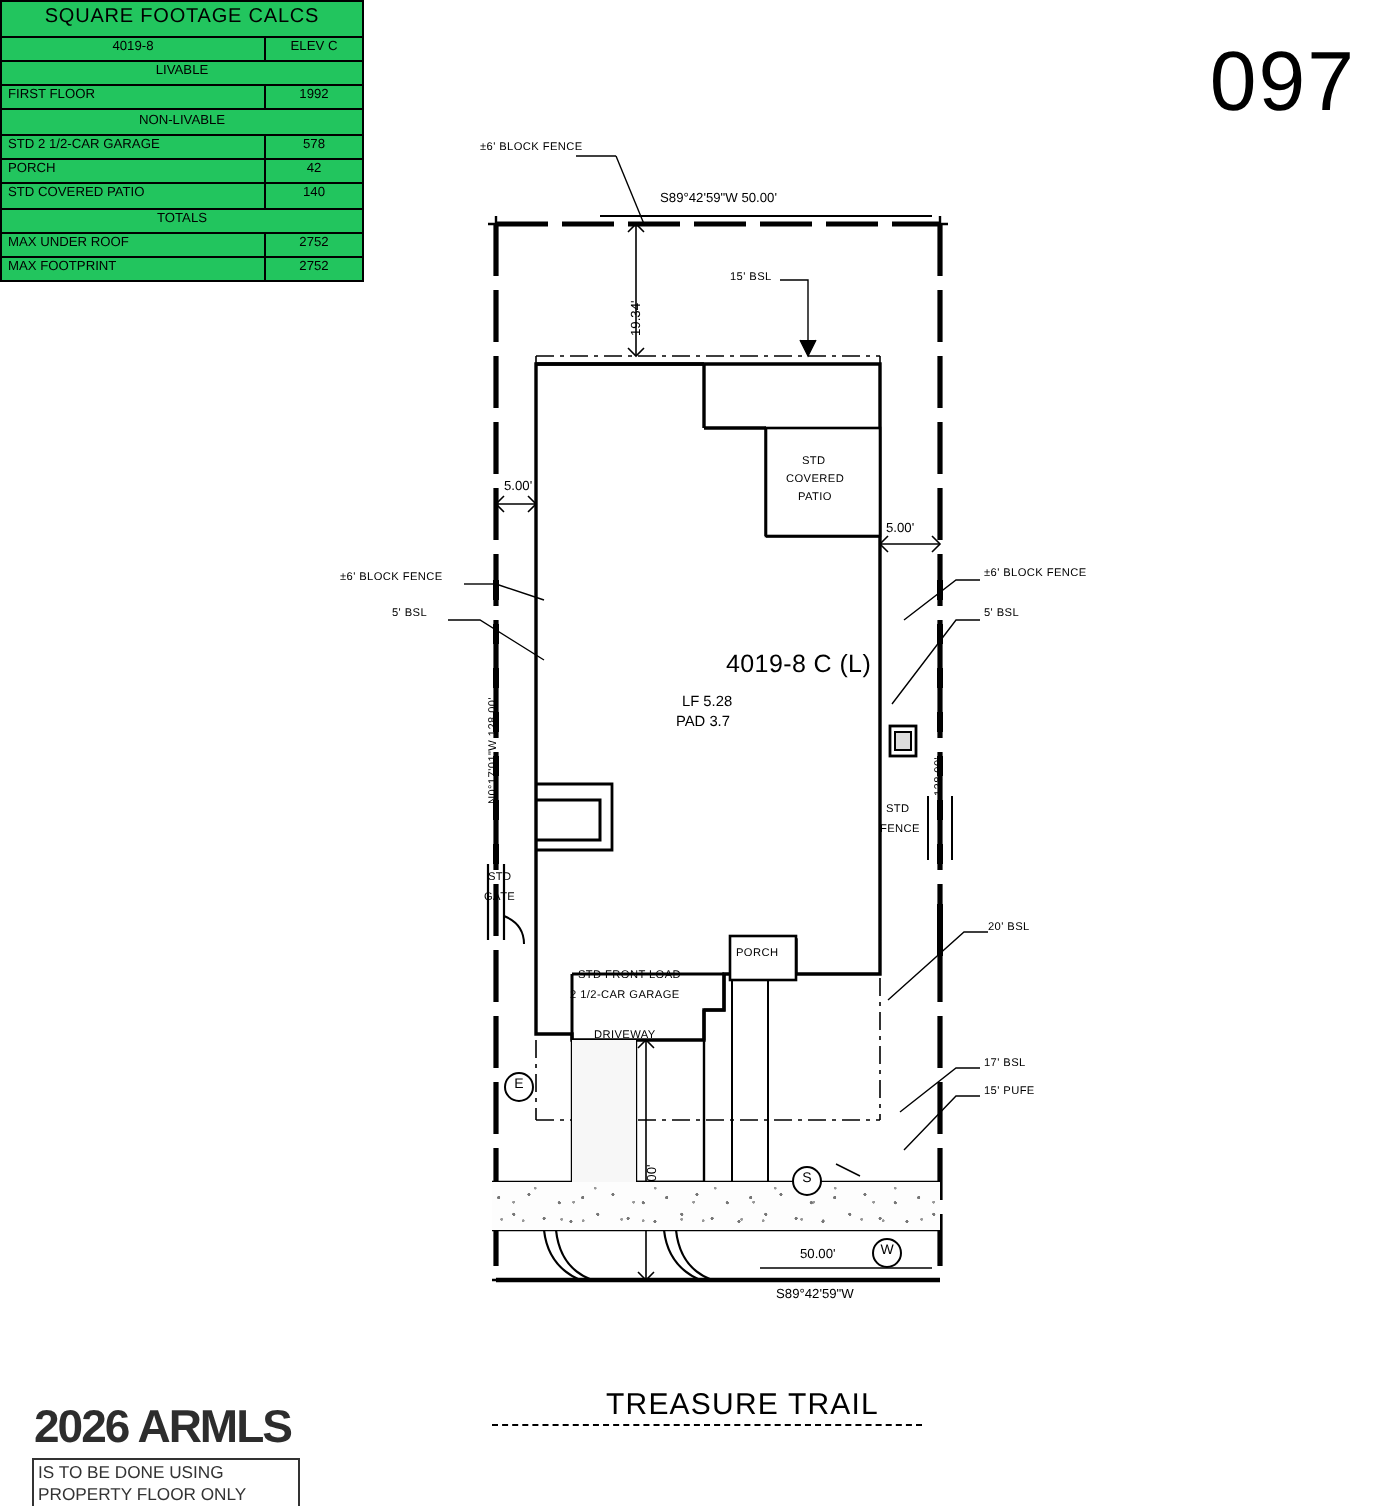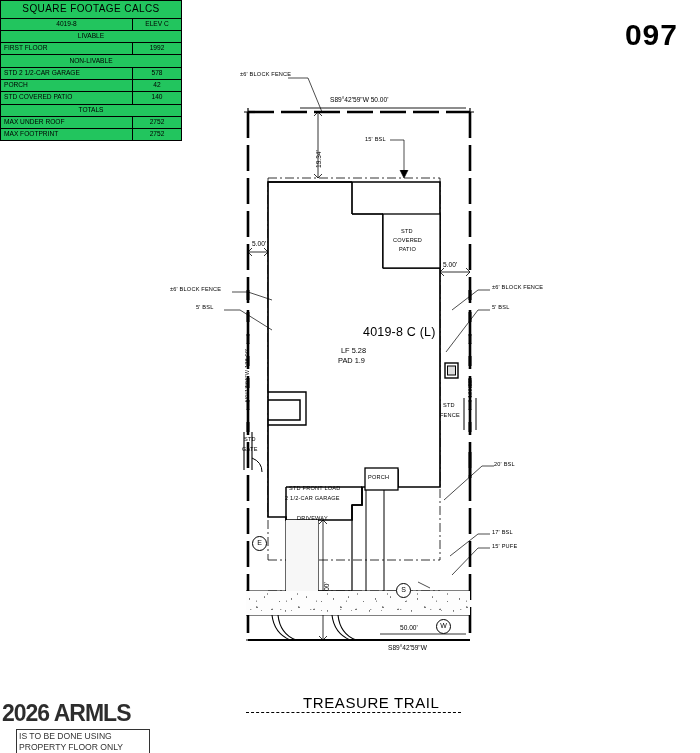--- a/index.html
+++ b/index.html
@@ -2,21 +2,21 @@
 <html><head>
 <meta charset="utf-8">
 <style>
   html,body{margin:0;padding:0;background:#ffffff;}
   body{width:700px;height:753px;position:relative;overflow:hidden;
        font-family:"Liberation Sans",sans-serif;color:#000;}
   .abs{position:absolute;}
   .txt{position:absolute;white-space:nowrap;line-height:1;}
 
   
-  #page-number{right:22px;top:20px;font-size:30px;font-weight:bold;letter-spacing:1px;text-align:center;}
+  #page-number{right:22px;top:20px;font-size:42px;font-weight:normal;letter-spacing:1px;text-align:center;}
 
   
   #sqft-table{left:36px;top:364px;width:182px;border:1.4px solid #000;
               border-collapse:collapse;font-size:6.6px;background:#22c55e;}
   #sqft-table td{border:0.9px solid #000;padding:2.2px 3px;line-height:1.05;}
   #sqft-table .title{font-size:10px;text-align:center;letter-spacing:.4px;padding:3px 0;}
   #sqft-table .ctr{text-align:center;}
   #sqft-table .num{text-align:center;width:42px;}
 
   
@@ -52,21 +52,21 @@
   #driveway-fill{left:286px;top:520px;width:32px;height:71px;background:#f7f7f7;}
 
   .circle-sym{position:absolute;border:1px solid #000;border-radius:50%;
       width:13px;height:13px;font-size:7px;text-align:center;line-height:12px;
       background:#fff;}
 
   
   #disclaimer{left:16px;top:700px;width:128px;border:1px solid #333;
      background:#fff;font-size:8.6px;line-height:1.25;color:#333;
      padding:1px 2px;font-family:"Liberation Sans",sans-serif;margin-top:29px;}
-  #watermark{left:2px;top:702px;font-size:23px;font-weight:bold;color:#111;
+  #watermark{left:17px;top:702px;font-size:23px;font-weight:bold;color:#111;
      letter-spacing:-1px;opacity:.88;}
   #bottom-rule{left:246px;top:712px;width:215px;height:0;
      border-top:1.6px dashed #000;}
 </style>
 </head>
 <body>
 
 <div class="txt" id="page-number">097</div>
 
 <div id="plan">
@@ -209,21 +209,21 @@
   <div class="txt lbl" style="left:170px;top:287px">±6' BLOCK FENCE</div>
   <div class="txt lbl" style="left:196px;top:305px">5' BSL</div>
   <div class="txt lbl" style="left:492px;top:285px">±6' BLOCK FENCE</div>
   <div class="txt lbl" style="left:492px;top:305px">5' BSL</div>
 
   <div class="txt lbl vert" style="left:245px;top:402px;transform:rotate(-90deg)">N0°17'01"W  128.00'</div>
   <div class="txt lbl vert" style="left:468px;top:398px;transform:rotate(-90deg)">128.00'</div>
 
   <div class="txt" id="lot-id">4019-8 C (L)</div>
   <div class="txt" id="lf">LF 5.28</div>
-  <div class="txt" id="pad">PAD 1.9</div>
+  <div class="txt" id="pad">PAD 3.7</div>
 
   
   <div class="txt lbl" style="left:401px;top:229px">STD</div>
   <div class="txt lbl" style="left:393px;top:238px">COVERED</div>
   <div class="txt lbl" style="left:399px;top:247px">PATIO</div>
 
   
   <div class="txt lbl" style="left:244px;top:437px">STD</div>
   <div class="txt lbl" style="left:242px;top:447px">GATE</div>
   

